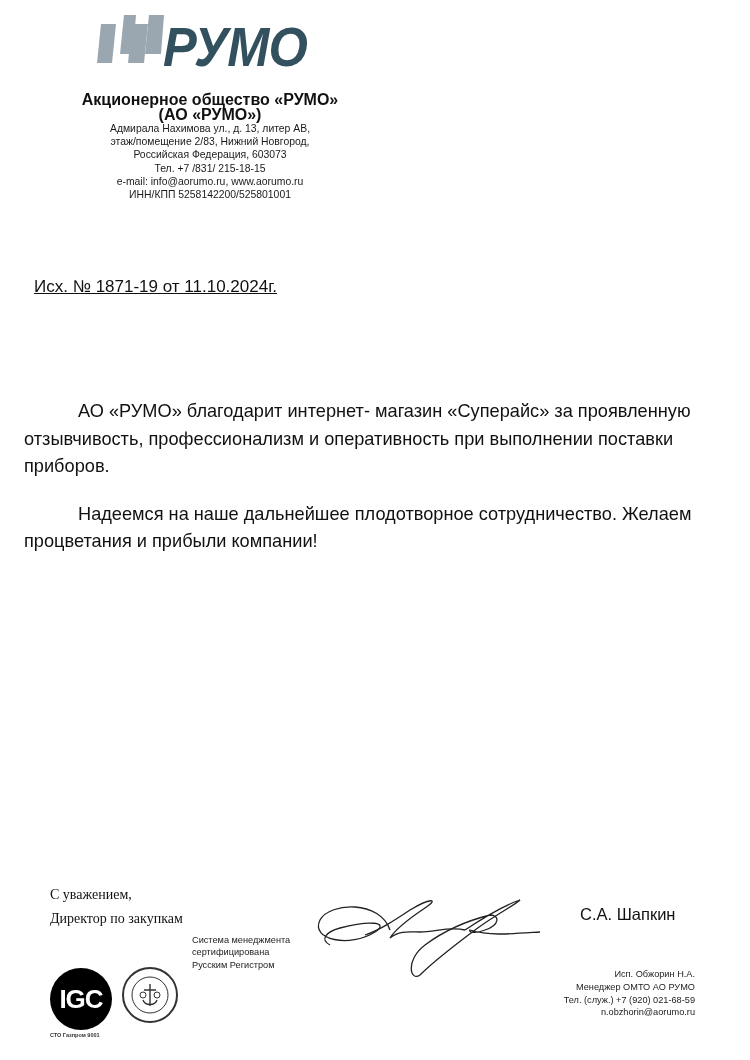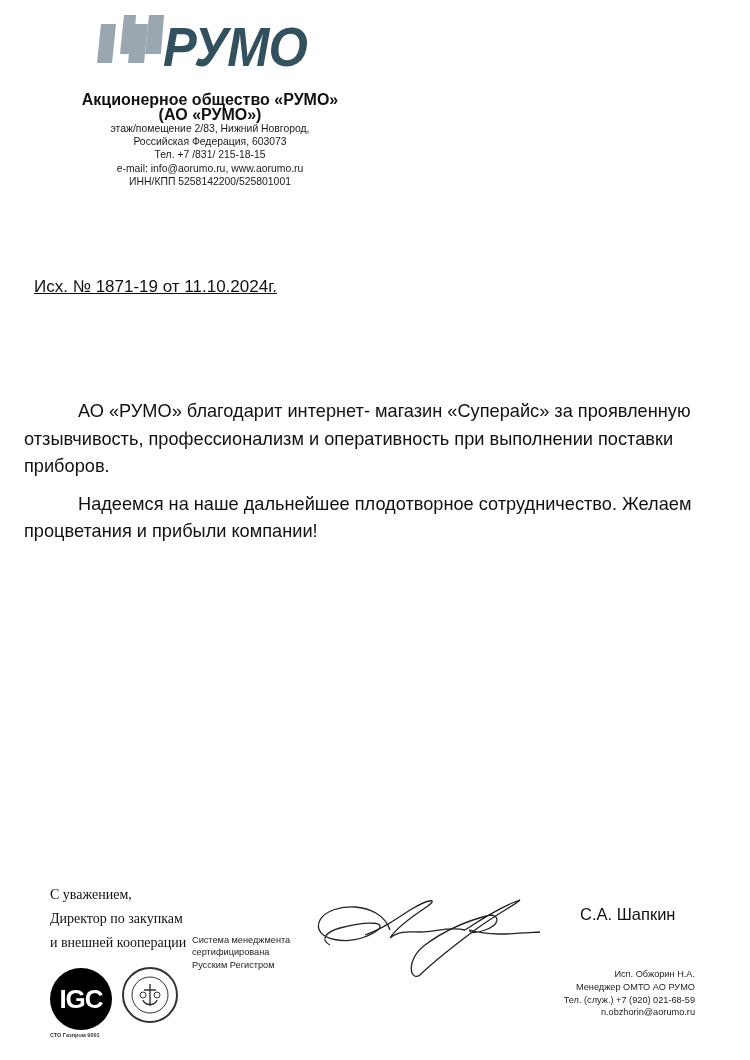--- a/index.html
+++ b/index.html
@@ -17,21 +17,21 @@
     transform: scaleX(0.92); transform-origin: left center;
   }
   
   #company { left: 60px; top: 92px; width: 300px; text-align: center; font-size: 10.4px; line-height: 13.2px; color: #1a1a1a; }
   #company .name { font-weight: bold; font-size: 16px; line-height: 15px; color: #111; }
   
   #ref { left: 34px; top: 276px; font-size: 17px; line-height: 22px; text-decoration: underline; color: #111; }
   
   #body { left: 24px; top: 398px; width: 700px; font-size: 18.2px; line-height: 27.6px; color: #111; }
   #body p { margin: 0; text-indent: 54px; }
-  #body p + p { margin-top: 10px; }
+  #body p + p { margin-top: 20px; }
   
   #closing { left: 50px; top: 883px; font-family: "Liberation Serif", serif; font-size: 14px; line-height: 24px; color: #111; }
   #signature { left: 300px; top: 890px; width: 240px; height: 90px; }
   #signer { left: 580px; top: 905px; font-family: Liberation Sans, sans-serif; font-size: 16.5px; color: #111; }
   
   #igc { left: 50px; top: 968px; width: 62px; height: 62px; border-radius: 50%; background: #000000; color: #fff; font-weight: bold; font-size: 26px; line-height: 62px; text-align: center; letter-spacing: -1px; }
   #igc-cap { left: 50px; top: 1032px; font-size: 5.5px; font-weight: bold; color: #333; }
   #rr { left: 121px; top: 966px; width: 58px; height: 58px; }
   #cert-text { left: 192px; top: 934px; font-size: 9.2px; line-height: 12.4px; color: #222; }
   
@@ -46,38 +46,38 @@
     <polygon points="34,5 46,5 43,44 30,44" fill="#9aa7b0"></polygon>
     <polygon points="42,14 58,14 54,53 38,53" fill="#9aa7b0"></polygon>
     <polygon points="59,5 74,5 71,44 55,44" fill="#9aa7b0"></polygon>
   </svg>
   <div class="logo-text" style="left:73px">РУМО</div>
 </div>
 
 <div id="company" class="abs">
   <div class="name">Акционерное общество «РУМО»</div>
   <div class="name">(АО «РУМО»)</div>
+  <div>Адмирала Нахимова ул., д. 13, литер АВ,</div>
   <div>этаж/помещение 2/83, Нижний Новгород,</div>
   <div>Российская Федерация, 603073</div>
   <div>Тел. +7 /831/ 215-18-15</div>
   <div>e-mail: info@aorumo.ru, www.aorumo.ru</div>
   <div>ИНН/КПП 5258142200/525801001</div>
 </div>
 
 <div id="ref" class="abs">Исх. № 1871-19 от 11.10.2024г.</div>
 
 <div id="body" class="abs">
   <p>АО «РУМО» благодарит интернет- магазин «Суперайс» за проявленную отзывчивость, профессионализм и оперативность при выполнении поставки приборов.</p>
   <p>Надеемся на наше дальнейшее плодотворное сотрудничество. Желаем процветания и прибыли компании!</p>
 </div>
 
 <div id="closing" class="abs">
   <div>С уважением,</div>
   <div>Директор по закупкам</div>
-  <div>и внешней кооперации</div>
 </div>
 
 <svg id="signature" class="abs" viewBox="0 0 240 90" fill="none" stroke="#222" stroke-width="1.3">
   <path d="M90,40 C80,10 30,12 20,30 C10,50 50,58 75,42 C90,32 70,30 40,38 C25,42 20,50 30,55"></path>
   <path d="M65,45 C80,40 95,30 110,20 C130,8 140,8 125,18 C110,28 95,40 90,48 C100,40 110,42 120,42 C135,42 150,36 165,40"></path>
   <path d="M165,40 C180,30 205,15 220,10 C215,15 195,25 175,40 C155,55 135,70 120,85 C110,92 105,70 125,55 C145,40 170,30 190,25 C200,25 200,35 185,40 C175,44 168,42 170,40 C190,46 210,44 240,42"></path>
 </svg>
 
 <div id="signer" class="abs">С.А. Шапкин</div>
 

